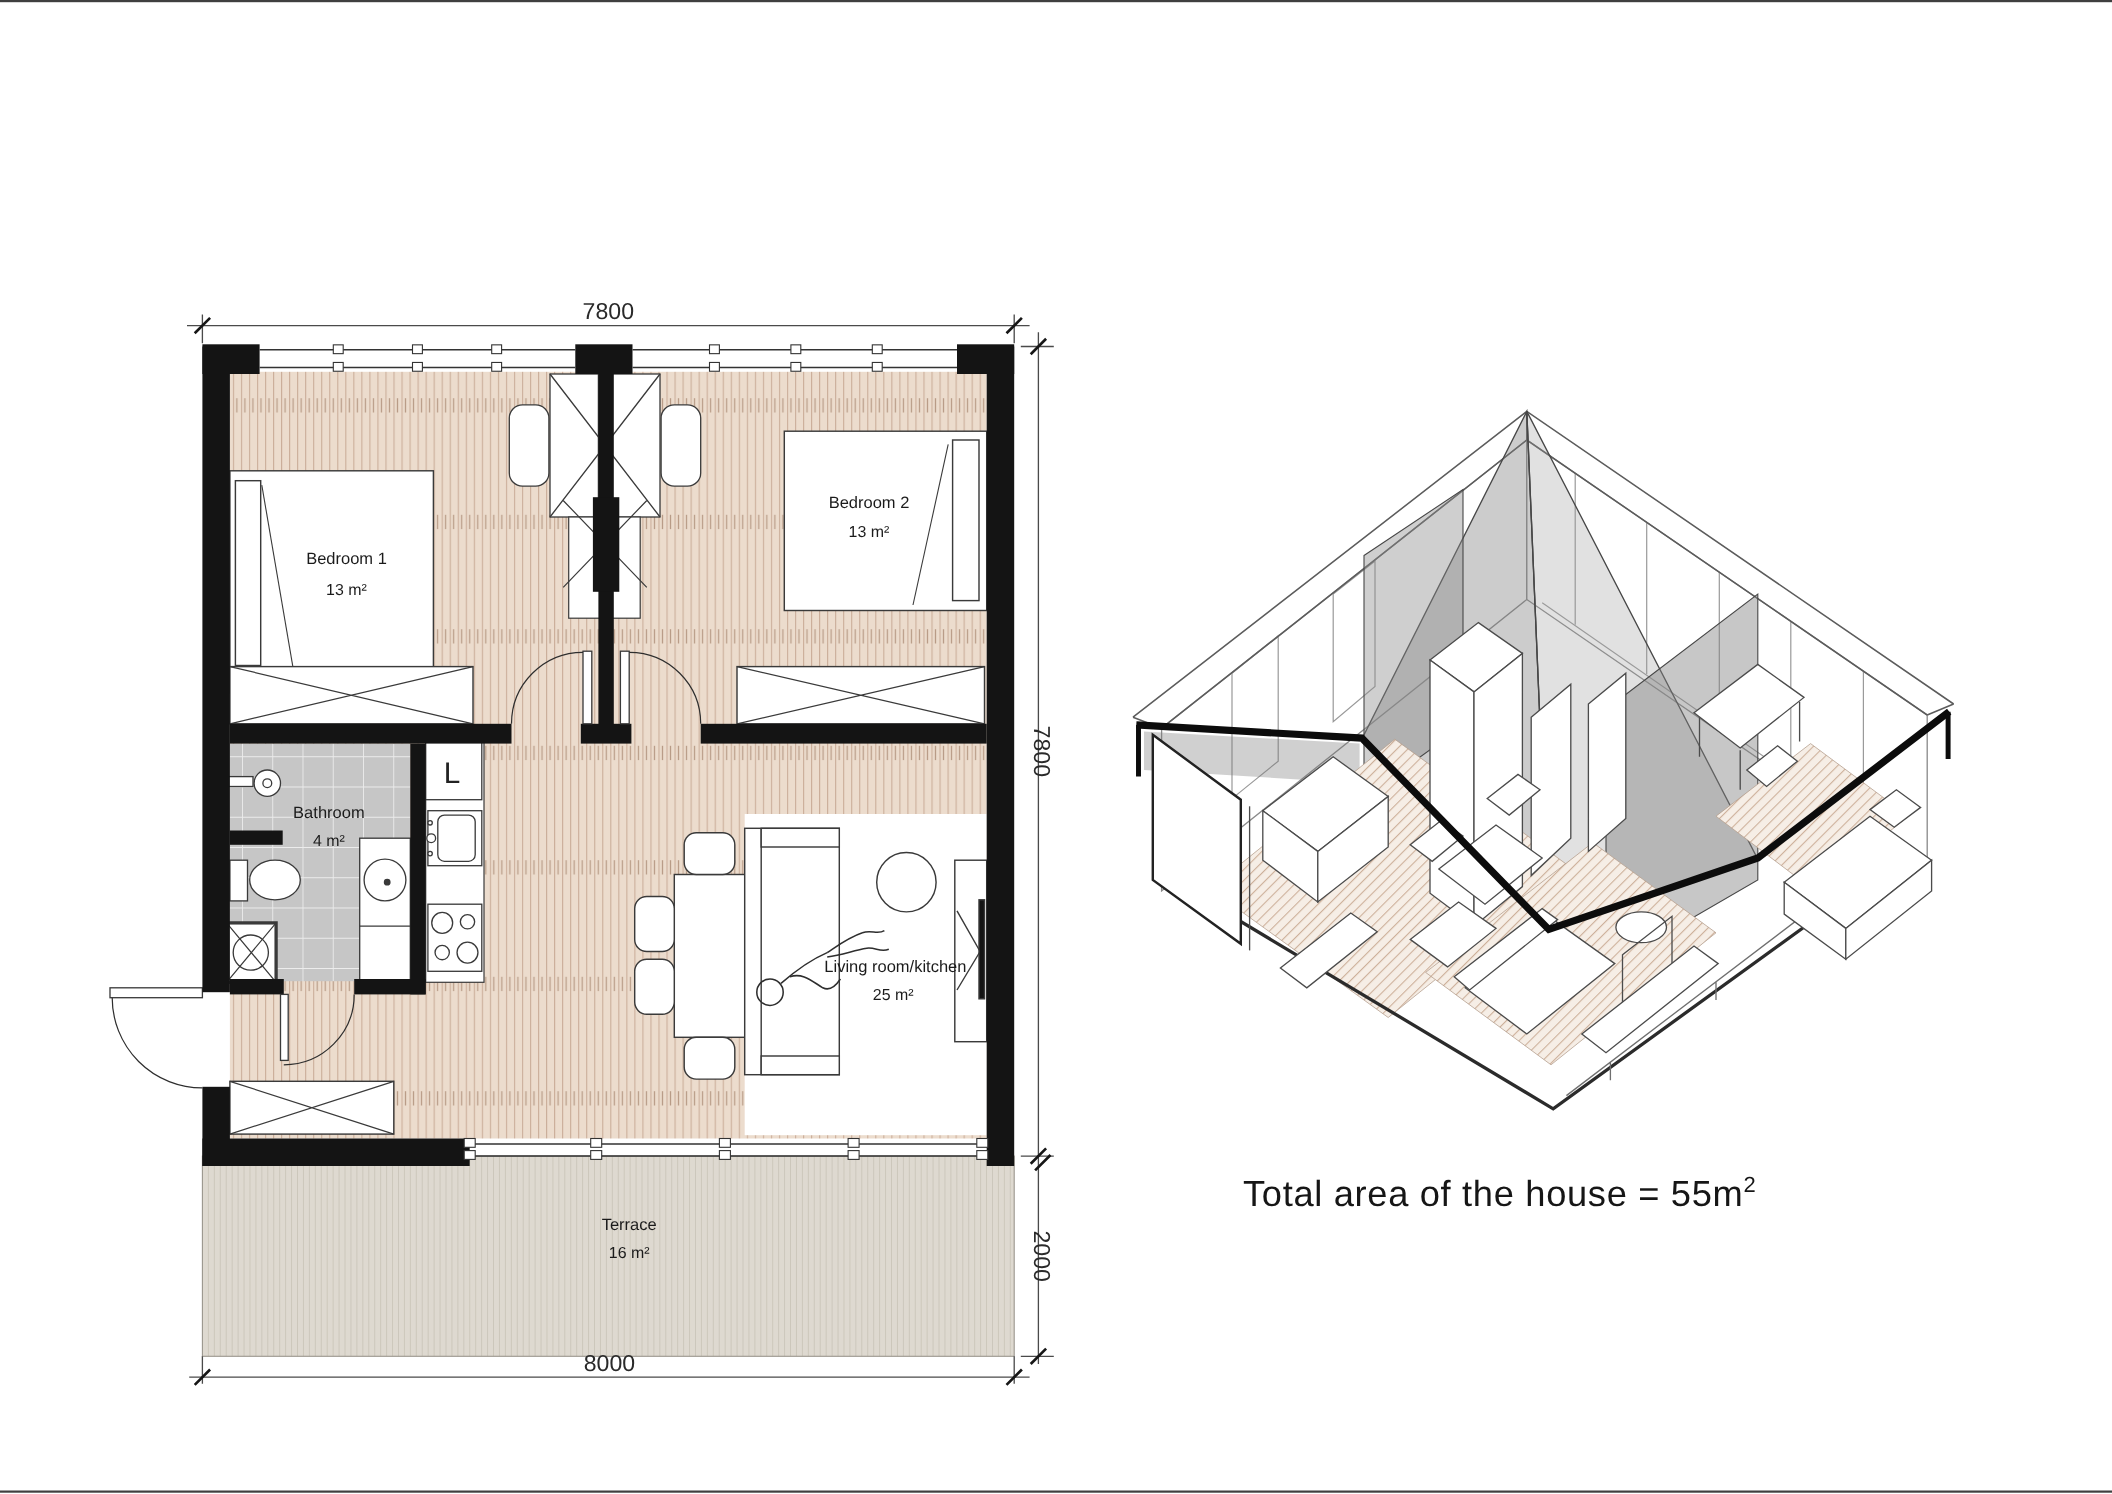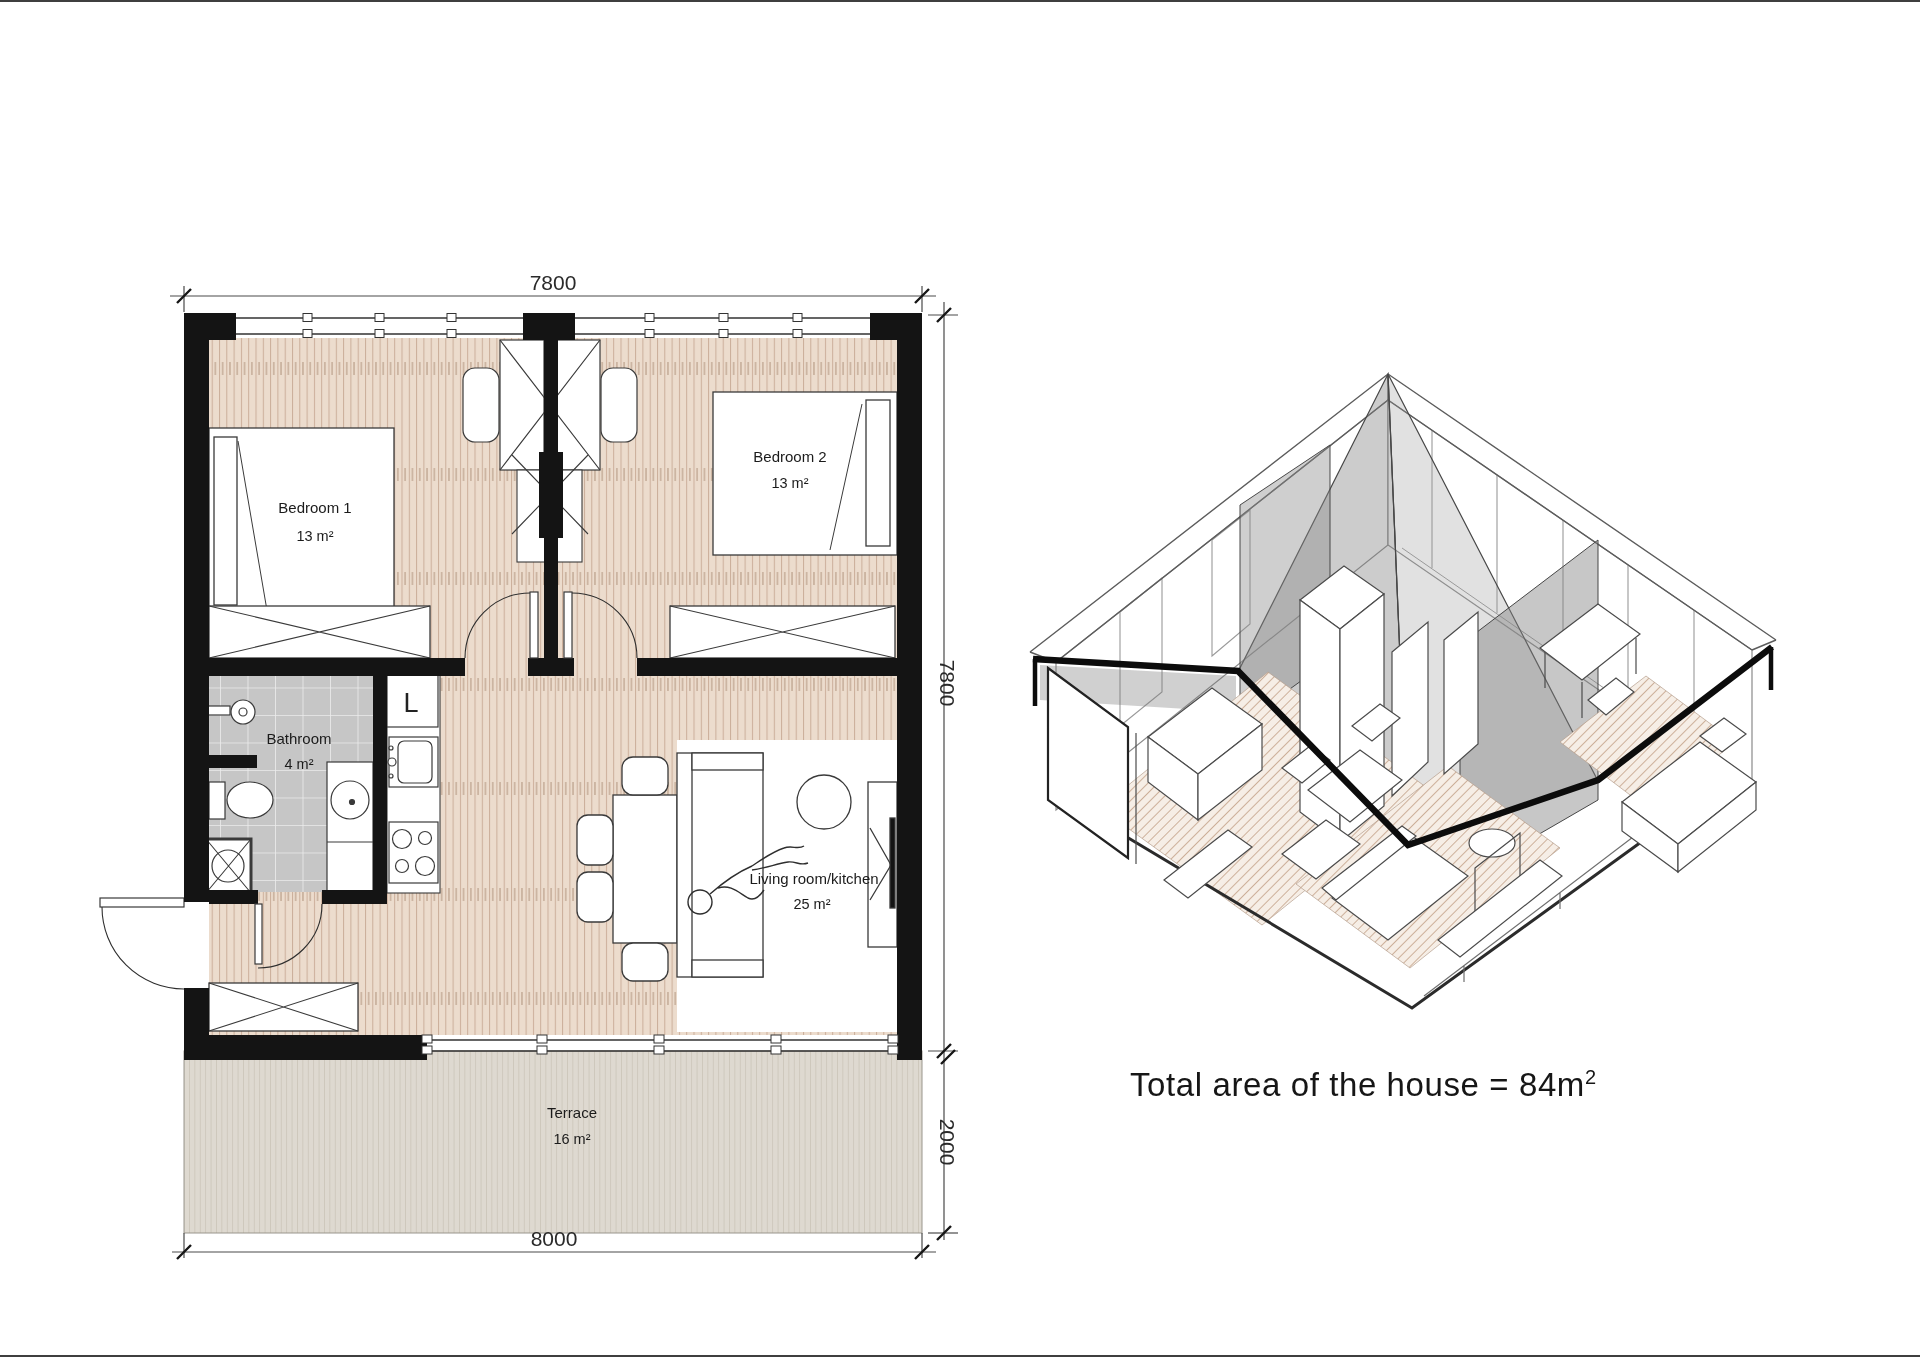--- a/index.html
+++ b/index.html
@@ -364,15 +364,15 @@
       <path d="M1035,659 V706 M1771,647 V690" stroke="#0c0c0c" stroke-width="4.5" fill="none"></path>
 
       <g>
         <polygon points="1048,668 1128,727 1128,858 1048,800" fill="#ffffff" stroke="#222222" stroke-width="2.2"></polygon>
         <path d="M1136,733 V864" stroke="#4b4b4b" stroke-width="1.2" fill="none"></path>
       </g>
     </g>
   </svg>
 
   <div class="caption">
-    <span>Total area of the house = 84m</span><sup>2</sup>
+    <span>Total area of the house = 55m</span><sup>2</sup>
   </div>
 </div>
 
 </body></html>

